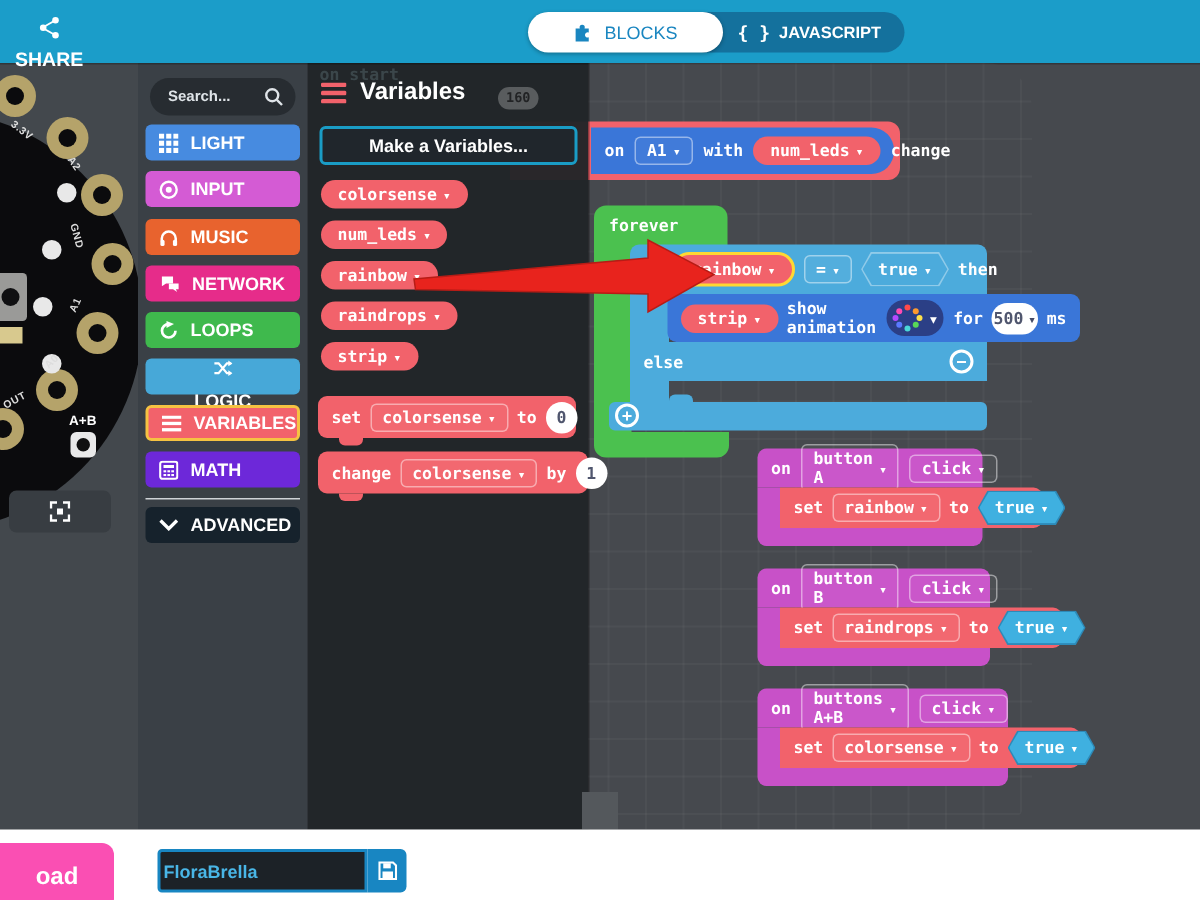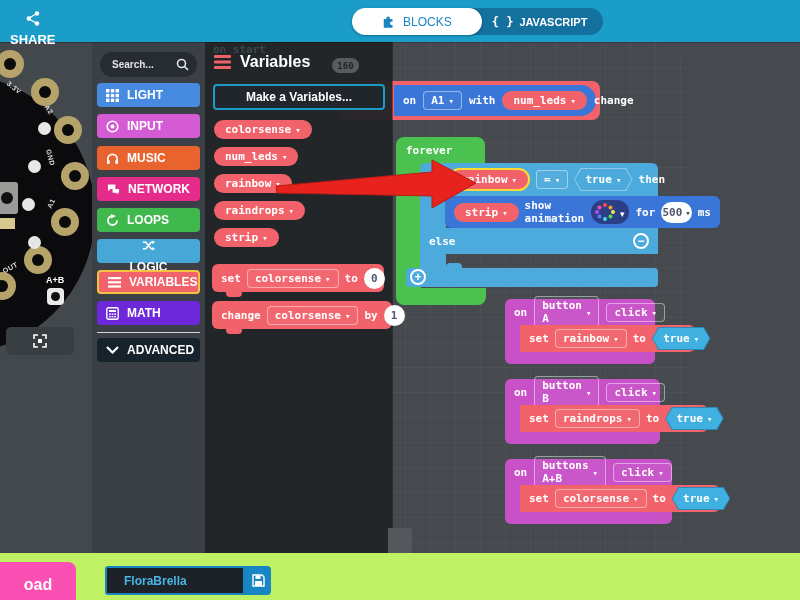--- a/index.html
+++ b/index.html
@@ -97,27 +97,27 @@
     border-radius:8px; color:#222; font-size:9px; font-weight:bold; display:flex; align-items:center;
     justify-content:center; font-family:"DejaVu Sans Mono",monospace; opacity:.55; }
   .flyout-head { position:absolute; left:9px; top:11px; display:flex; align-items:center; gap:9px; }
   .flyout-title { color:#fff; font-size:16px; font-weight:bold; }
   .make-var { position:absolute; left:8px; top:42px; width:172px; height:26px; background:#20262c;
     border:2px solid #1a9cc5; border-radius:4px; color:#fff; font-weight:bold; font-size:12px;
     display:flex; align-items:center; justify-content:center; cursor:pointer; }
   .fly-pill { position:absolute; left:9px; }
 
   
-  .bottombar { position:absolute; left:0; top:553px; width:800px; height:47px; background:#bef264; z-index:40;text-decoration:underline; }
+  .bottombar { position:absolute; left:0; top:553px; width:800px; height:47px; background:#ffffff; z-index:40;text-decoration:underline; }
   .download-btn { position:absolute; left:0; top:9px; width:76px; height:45px; background:#fa4fb3;
     border-radius:0 8px 8px 0; color:#fff; font-weight:bold; font-size:16px; display:flex; align-items:center;
     justify-content:center; cursor:pointer; }
   .filename-wrap { position:absolute; left:105px; top:13px; display:flex; }
   .filename-input { width:140px; height:29px; background:#1c2227; border:2px solid #1886c2; border-radius:3px 0 0 3px;
-    color:#49b6e6; font-size:12px; font-weight:bold; padding:0 17px; outline:none;
+    color:#49b6e6; font-size:12px; font-weight:bold; padding:0 2px; outline:none;
     font-family:"Liberation Sans",sans-serif; }
   .save-btn { width:26px; height:29px; background:#1886c2; border-radius:0 4px 4px 0; display:flex;
     align-items:center; justify-content:center; cursor:pointer; }
 
   .scroll-corner { position:absolute; left:388px; top:528px; width:24px; height:25px; background:#54585c; z-index:6; }
 
   
   .arrow-svg { position:absolute; left:0; top:0; z-index:20; pointer-events:none; }
 </style>
 </head>

